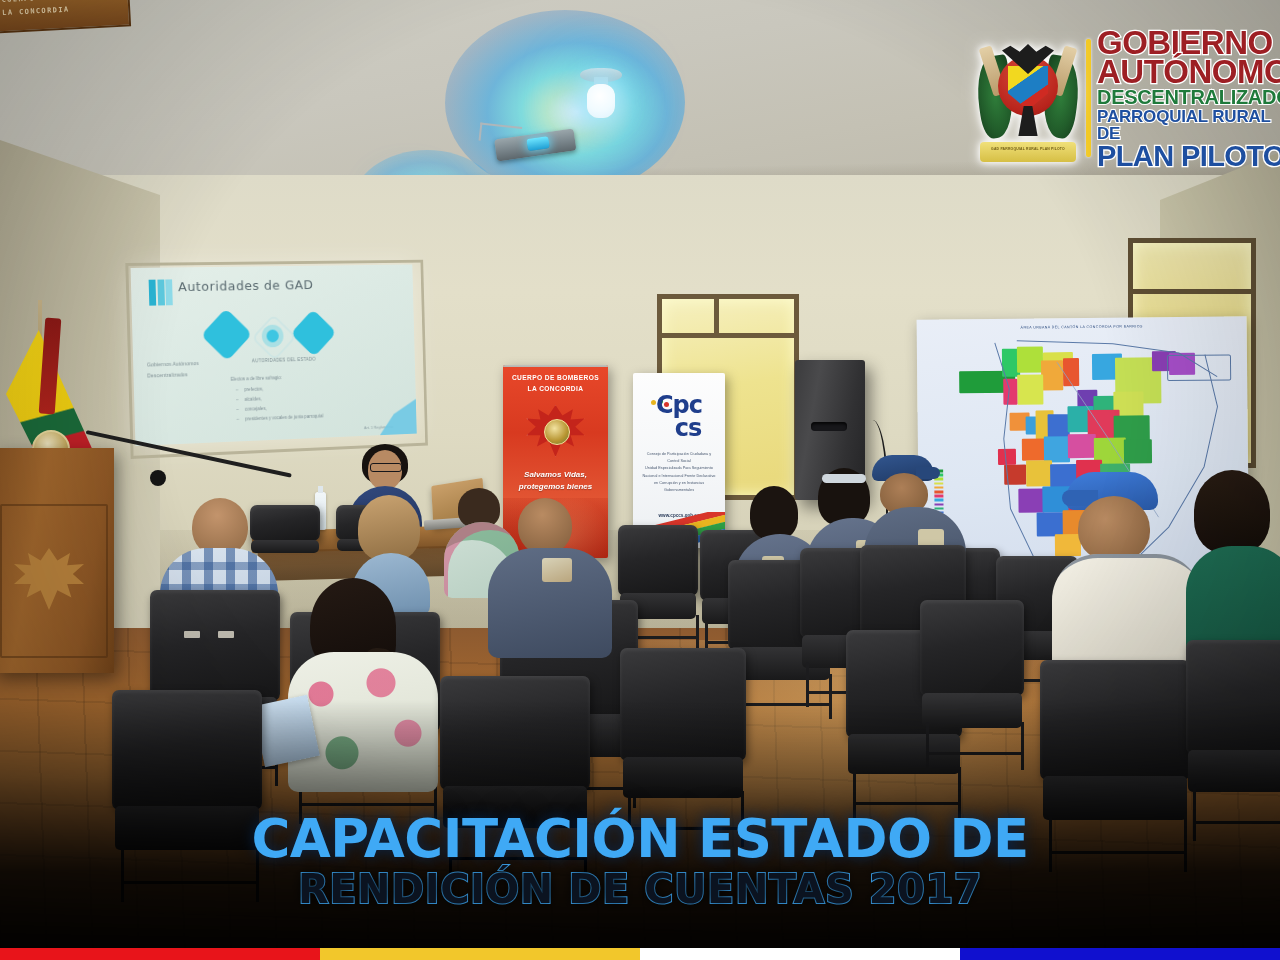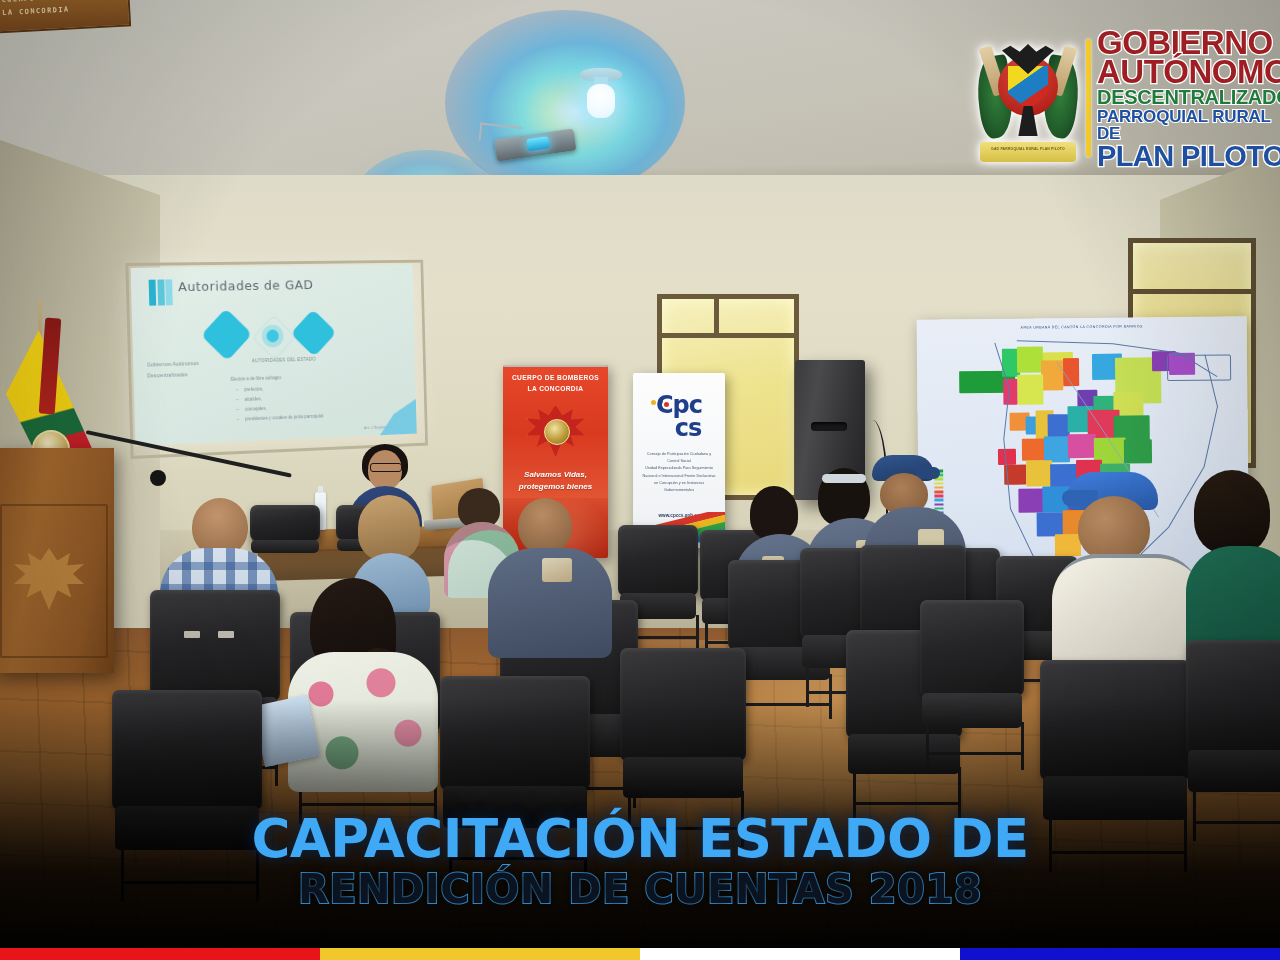--- a/index.html
+++ b/index.html
@@ -788,21 +788,21 @@
       <div class="lt1">GOBIERNO</div>
       <div class="lt2">AUTÓNOMO</div>
       <div class="lt3">DESCENTRALIZADO</div>
       <div class="lt4">PARROQUIAL RURAL DE</div>
       <div class="lt5">PLAN PILOTO</div>
     </div>
   </div>
 
   <div class="title-wrap">
     <div class="title-1">CAPACITACIÓN ESTADO DE</div>
-    <div class="title-2">RENDICIÓN DE CUENTAS 2018</div>
+    <div class="title-2">RENDICIÓN DE CUENTAS 2017</div>
   </div>
 
   <div class="colorbar">
     <div style="width:25%;background:#E8141A"></div>
     <div style="width:25%;background:#F2C72B"></div>
     <div style="width:25%;background:#FFFFFF"></div>
     <div style="width:25%;background:#1010CF"></div>
   </div>
 
 </div>

